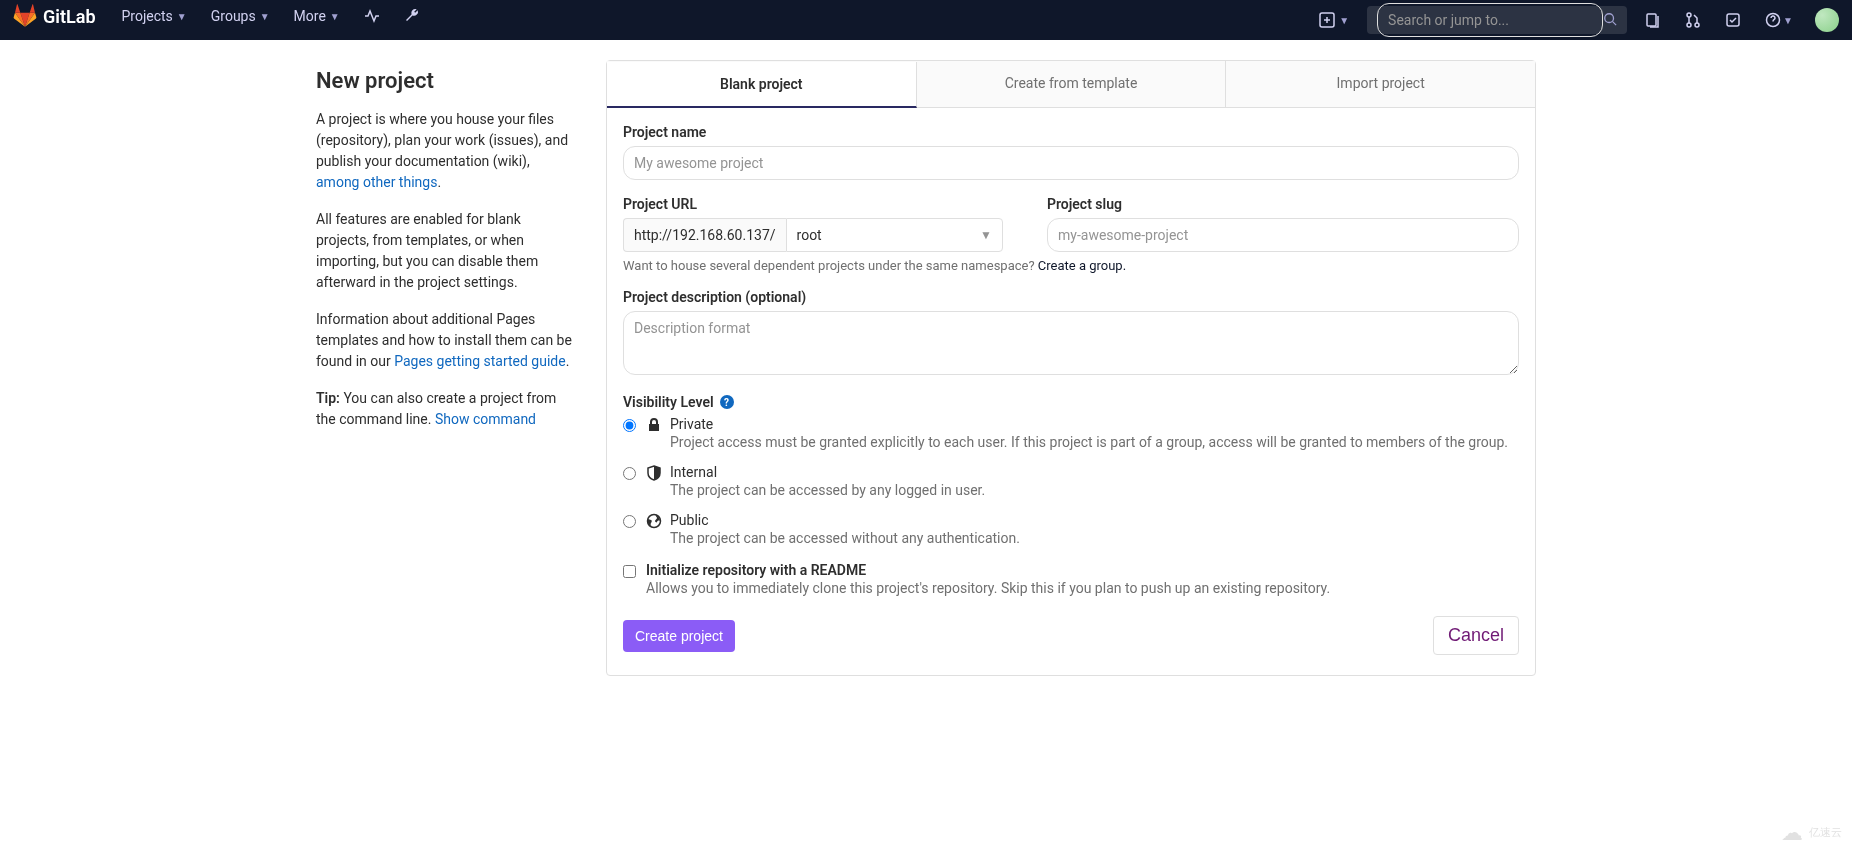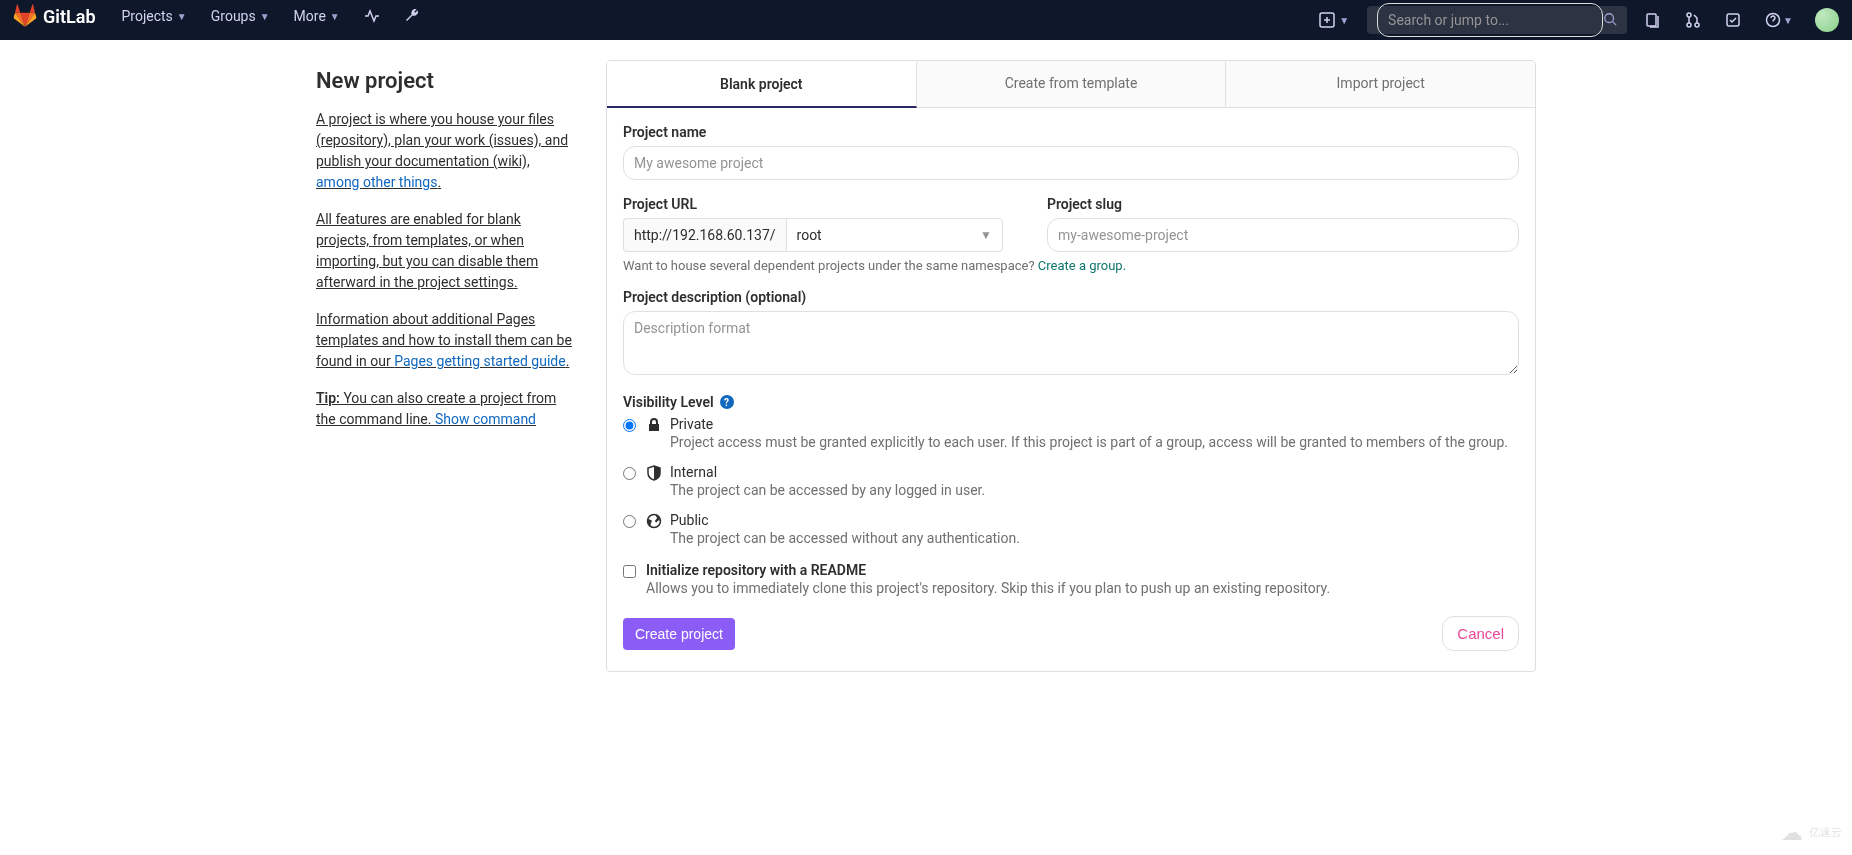--- a/index.html
+++ b/index.html
@@ -19,21 +19,21 @@
 .search-box { background: rgba(255,255,255,0.12); border-radius: 4px; height: 28px; width: 260px; display: flex; align-items: center; padding: 0 10px; margin: 0 4px; }
 .search-box input { background: transparent; border: none; outline: none; color: #fff; width: 100%; font-size: 13px; }
 .search-box input::placeholder { color: #a0a0d0; }
 .search-box .si { color: #a0a0d0; }
 .avatar { width: 24px; height: 24px; border-radius: 12px; background: radial-gradient(circle at 30% 30%, #c0e8c0, #8ad08a); margin-left: 8px; }
 
 
 .container { max-width: 1300px; margin: 0 auto; padding: 20px 40px; display: flex; gap: 30px; }
 .sidebar-info { width: 260px; flex-shrink: 0; padding-top: 8px; }
 .sidebar-info h1 { font-size: 22px; font-weight: 600; margin-bottom: 16px; color: #2e2e2e; }
-.sidebar-info p { font-size: 14px; line-height: 1.5; color: #2e2e2e; margin-bottom: 16px; text-decoration: underline; }
+.sidebar-info p { font-size: 14px; line-height: 1.5; color: #2e2e2e; margin-bottom: 16px; }
 .sidebar-info a { color: #1068bf; text-decoration: none; }
 .sidebar-info .tip-label { font-weight: 600; }
 
 .main { flex: 1; border: 1px solid #dfdfdf; border-radius: 4px; }
 
 
 .tabs { display: flex; border-bottom: 1px solid #dfdfdf; background: #fafafa; }
 .tab { flex: 1; text-align: center; padding: 14px 0; font-size: 14px; color: #707070; cursor: pointer; border-right: 1px solid #dfdfdf; }
 .tab:last-child { border-right: none; }
 .tab.active { background: #fff; color: #2e2e2e; font-weight: 600; border-bottom: 2px solid #292961; position: relative; top: 1px; }
@@ -47,41 +47,41 @@
 .col-slug { flex: 1; margin-left: 20px; }
 input[type=text], textarea, .select-box, .url-prefix { border: 1px solid #dfdfdf; border-radius: 12px; font-size: 14px; font-family: inherit; }
 input[type=text] { padding: 8px 10px; width: 100%; }
 input[type=text]::placeholder, textarea::placeholder { color: #949494; }
 .name-input { width: 280px; }
 .url-group { display: flex; }
 .url-prefix { background: #fafafa; padding: 8px 10px; color: #2e2e2e; border-right: none; border-radius: 4px 0 0 4px; white-space: nowrap; }
 .select-box { flex: 1; display: flex; align-items: center; justify-content: space-between; padding: 8px 10px; border-radius: 0 4px 4px 0; cursor: pointer; }
 .select-box .chv { color: #949494; font-size: 12px; }
 .hint { font-size: 13px; color: #707070; margin-bottom: 16px; }
-.hint a { color: #0f766e; text-decoration: none; }
+.hint a { color: #0f172a; text-decoration: none; }
 textarea { width: 100%; padding: 8px 10px; resize: vertical; height: 64px; }
 .vis-label { display: flex; align-items: center; gap: 6px; }
 .help-icon { width: 14px; height: 14px; border-radius: 50%; background: #1068bf; color: #fff; display: inline-flex; align-items: center; justify-content: center; font-size: 10px; font-weight: bold; cursor: pointer; }
 
 .radio-opt { display: flex; align-items: flex-start; gap: 10px; margin-bottom: 14px; }
 .radio-opt input[type=radio] { margin-top: 3px; }
 .radio-body { display: flex; gap: 8px; align-items: flex-start; }
 .radio-icon { margin-top: 1px; }
 .radio-icon svg { width: 16px; height: 16px; }
 .radio-text .rt-title { font-size: 14px; color: #2e2e2e; margin-bottom: 2px; }
 .radio-text .rt-desc { font-size: 14px; color: #707070; }
 
 .checkbox-opt { display: flex; align-items: flex-start; gap: 10px; margin-bottom: 20px; }
 .checkbox-opt input[type=checkbox] { margin-top: 3px; }
 .cb-title { font-weight: 600; font-size: 14px; }
 .cb-desc { font-size: 14px; color: #707070; margin-top: 2px; }
 
 .form-actions { display: flex; justify-content: space-between; align-items: center; }
 .btn-success { background: #8b5cf6; color: #fff; border: none; padding: 8px 12px; border-radius: 4px; font-size: 14px; font-weight: 500; cursor: pointer; }
-.btn-default { background: #fff; color: #ec4899; border: 1px solid #dfdfdf; padding: 8px 14px; border-radius: 12px; font-size: 15px; cursor: pointer; }
+.btn-default { background: #fff; color: #701a75; border: 1px solid #dfdfdf; padding: 8px 14px; border-radius: 4px; font-size: 18px; cursor: pointer; }
 
 .watermark { position: fixed; right: 10px; bottom: 10px; opacity: 0.25; font-size: 11px; color: #888; display: flex; align-items: center; gap: 6px; }
 .watermark .wm-logo { font-size: 22px; }
 </style>
 </head>
 <body>
 
 <div class="navbar">
   <div class="navbar-left">
     <div class="logo">

